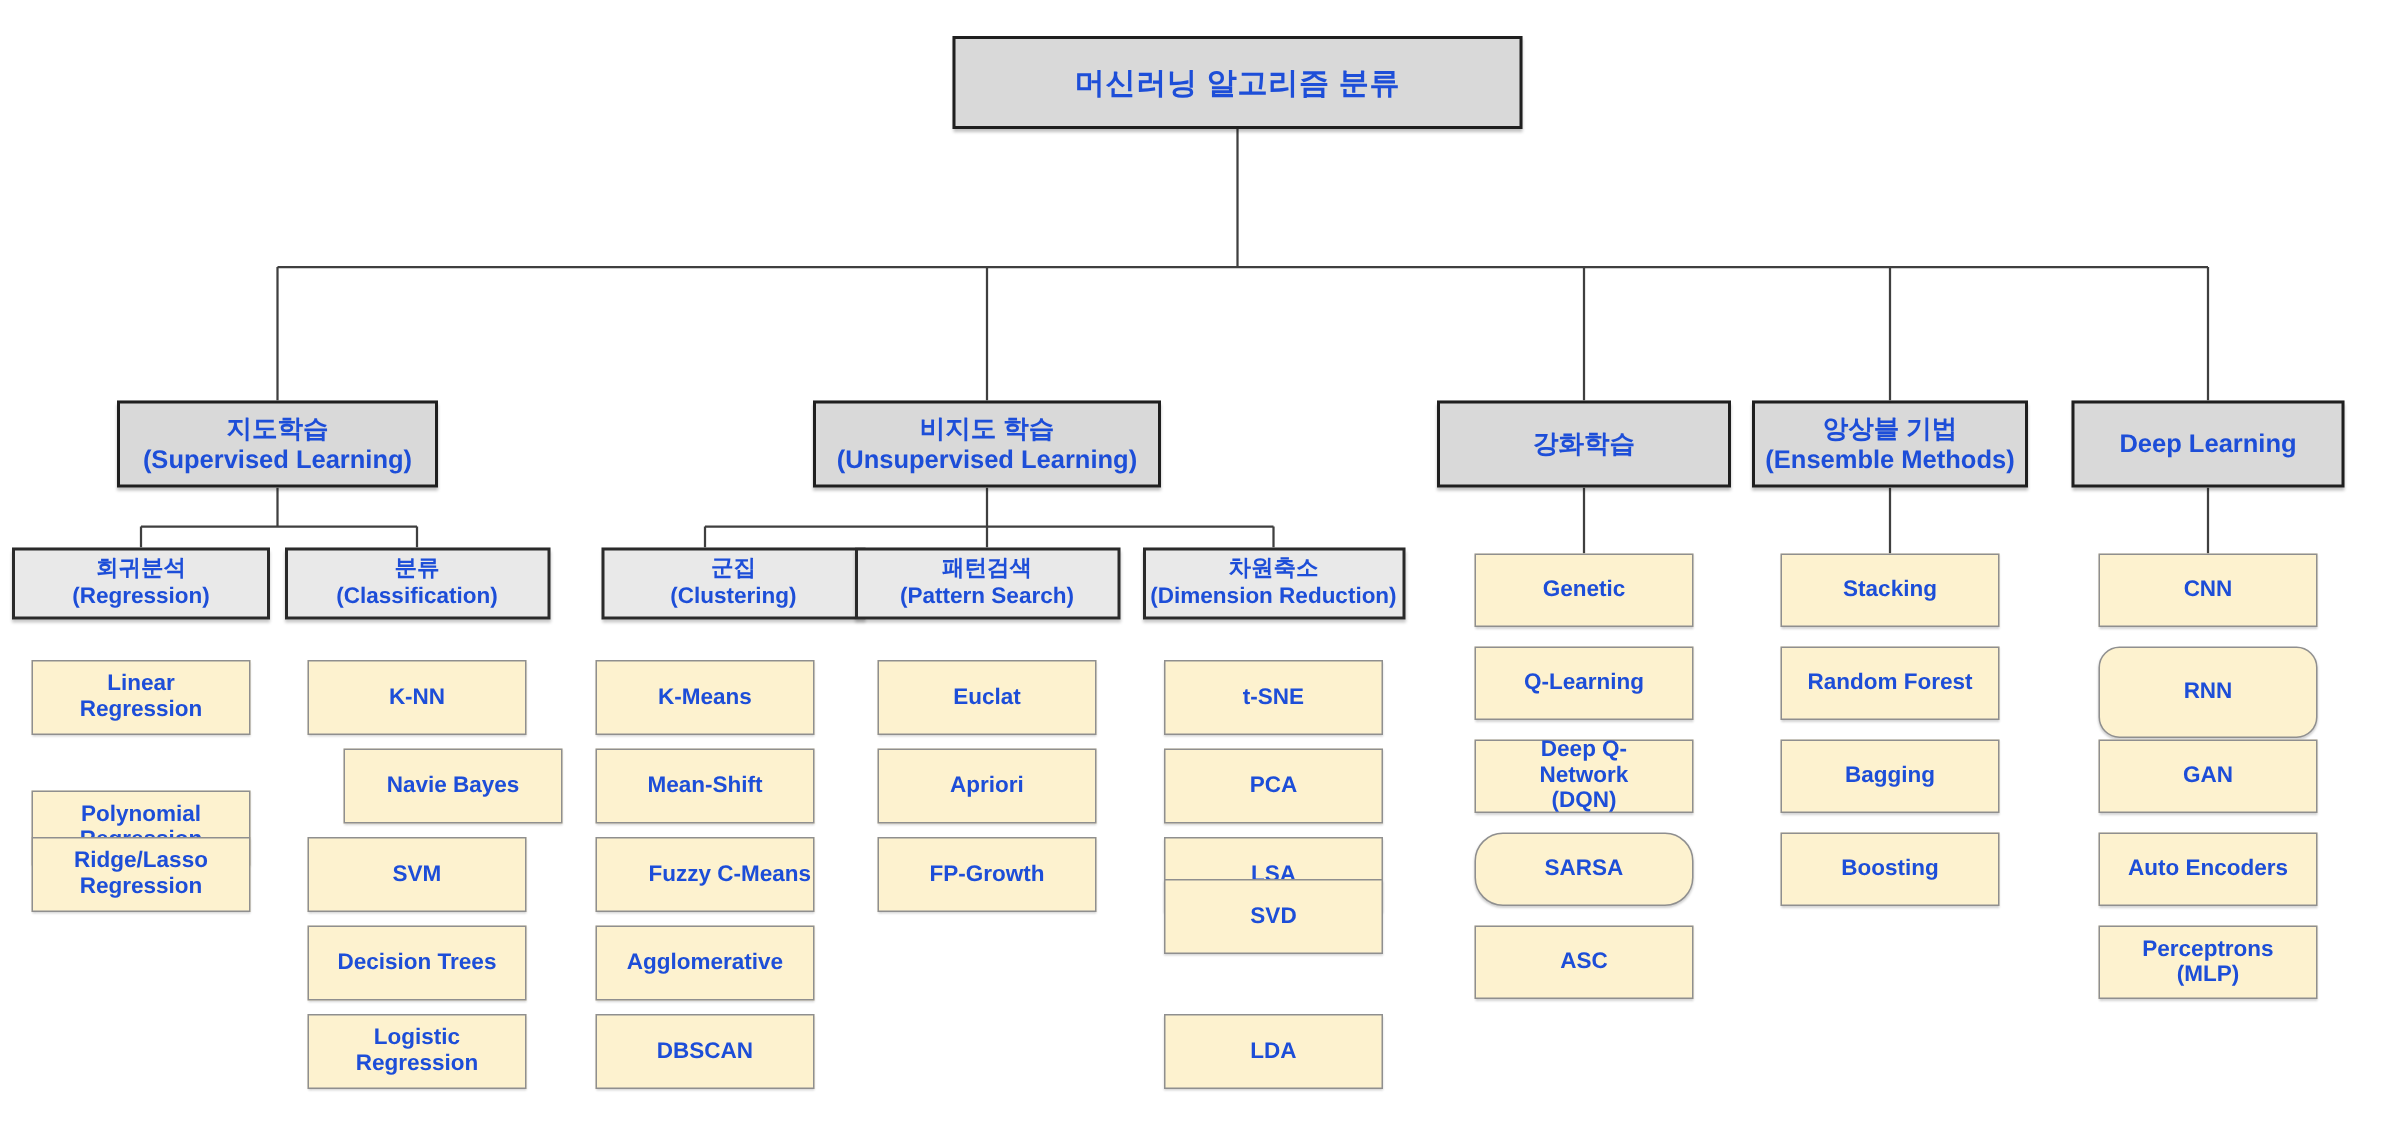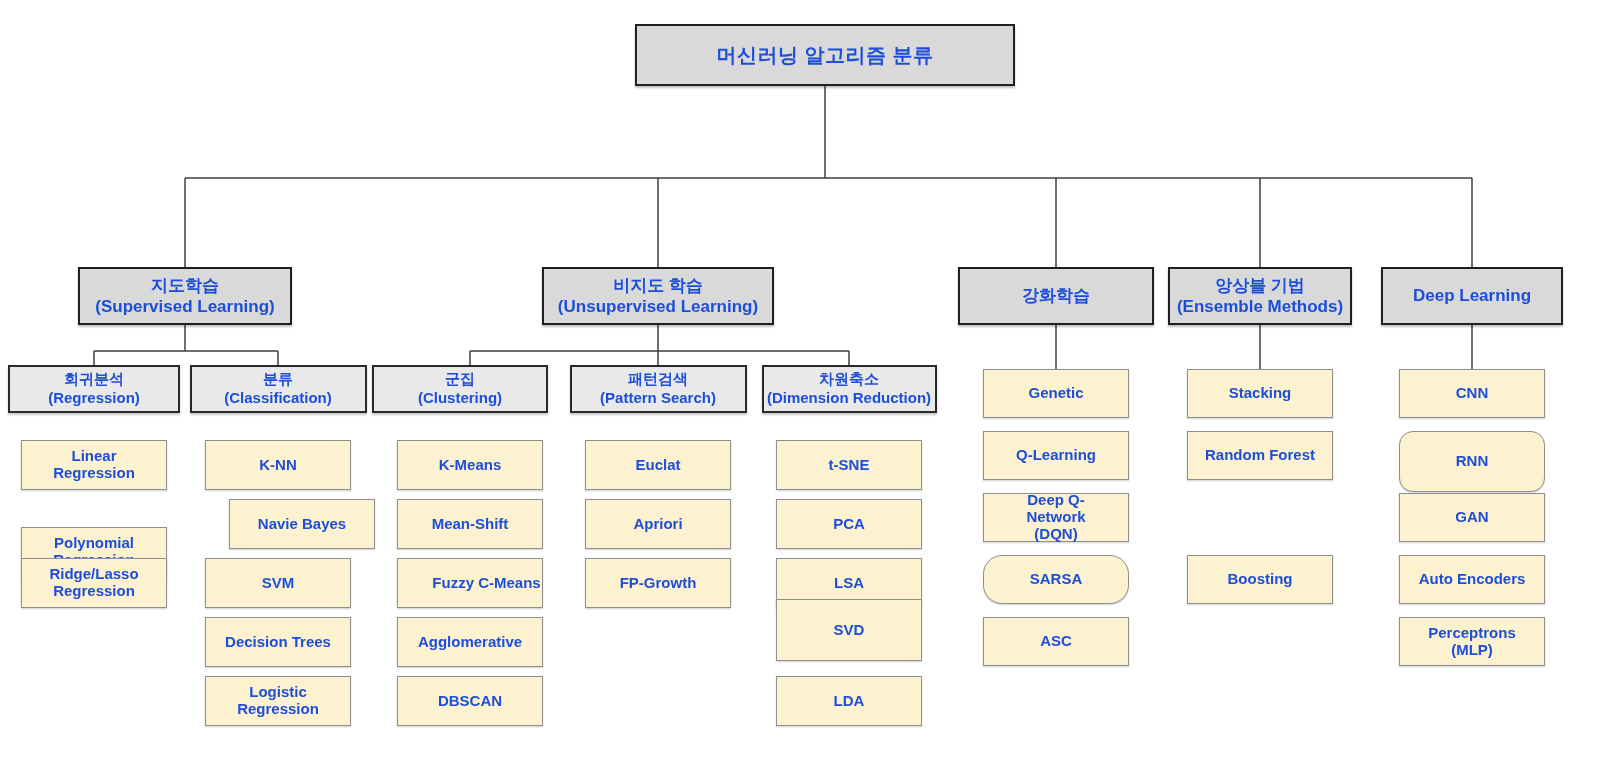--- a/index.html
+++ b/index.html
@@ -75,51 +75,52 @@
     <div class="box sub" style="left: 189.5px; top: 365px; width: 177px; height: 48px;">분류
 (Classification)</div>
     <div class="box leaf" style="left: 205px; top: 440px; width: 146px; height: 50px;">K-NN</div>
     <div class="box leaf" style="left: 205px; top: 499px; width: 146px; height: 50px; margin-left: 24px;">Navie Bayes</div>
     <div class="box leaf" style="left: 205px; top: 558px; width: 146px; height: 50px;">SVM</div>
     <div class="box leaf" style="left: 205px; top: 617px; width: 146px; height: 50px;">Decision Trees</div>
     <div class="box leaf" style="left: 205px; top: 676px; width: 146px; height: 50px;">Logistic
 Regression</div>
     <div class="box hdr" style="left: 542px; top: 267px; width: 232px; height: 58px;">비지도 학습
 (Unsupervised Learning)</div>
-    <div class="box sub" style="left: 372px; top: 365px; width: 176px; height: 48px;">군집
+    <div class="box sub" style="left: 401px; top: 365px; width: 176px; height: 48px;">군집
 (Clustering)</div>
     <div class="box leaf" style="left: 397px; top: 440px; width: 146px; height: 50px;">K-Means</div>
     <div class="box leaf" style="left: 397px; top: 499px; width: 146px; height: 50px;">Mean-Shift</div>
     <div class="box leaf" style="left: 397px; top: 558px; width: 146px; height: 50px; padding-left: 33px;">Fuzzy C-Means</div>
     <div class="box leaf" style="left: 397px; top: 617px; width: 146px; height: 50px;">Agglomerative</div>
     <div class="box leaf" style="left: 397px; top: 676px; width: 146px; height: 50px;">DBSCAN</div>
     <div class="box sub" style="left: 569.5px; top: 365px; width: 177px; height: 48px;">패턴검색
 (Pattern Search)</div>
     <div class="box leaf" style="left: 585px; top: 440px; width: 146px; height: 50px;">Euclat</div>
     <div class="box leaf" style="left: 585px; top: 499px; width: 146px; height: 50px;">Apriori</div>
     <div class="box leaf" style="left: 585px; top: 558px; width: 146px; height: 50px;">FP-Growth</div>
     <div class="box sub" style="left: 761.5px; top: 365px; width: 175px; height: 48px;">차원축소
 (Dimension Reduction)</div>
     <div class="box leaf" style="left: 776px; top: 440px; width: 146px; height: 50px;">t-SNE</div>
     <div class="box leaf" style="left: 776px; top: 499px; width: 146px; height: 50px;">PCA</div>
     <div class="box leaf" style="left: 776px; top: 558px; width: 146px; height: 50px;">LSA</div>
-    <div class="box leaf" style="left: 776px; top: 599px; width: 146px; height: 62px;">SVD</div>
+    <div class="box leaf" style="left: 776px; top: 586px; width: 146px; height: 50px;">SVD</div>
     <div class="box leaf" style="left: 776px; top: 676px; width: 146px; height: 50px;">LDA</div>
     <div class="box hdr" style="left: 958px; top: 267px; width: 196px; height: 58px;">강화학습</div>
     <div class="box leaf" style="left: 983px; top: 369px; width: 146px; height: 49px;">Genetic</div>
     <div class="box leaf" style="left: 983px; top: 431px; width: 146px; height: 49px;">Q-Learning</div>
     <div class="box leaf" style="left: 983px; top: 493px; width: 146px; height: 49px;">Deep Q-
 Network
 (DQN)</div>
     <div class="box leaf" style="left: 983px; top: 555px; width: 146px; height: 49px; border-radius: 19px;">SARSA</div>
     <div class="box leaf" style="left: 983px; top: 617px; width: 146px; height: 49px;">ASC</div>
     <div class="box hdr" style="left: 1168px; top: 267px; width: 184px; height: 58px;">앙상블 기법
 (Ensemble Methods)</div>
     <div class="box leaf" style="left: 1187px; top: 369px; width: 146px; height: 49px;">Stacking</div>
     <div class="box leaf" style="left: 1187px; top: 431px; width: 146px; height: 49px;">Random Forest</div>
+    <div class="box leaf" style="left: 1187px; top: 493px; width: 146px; height: 49px;">Bagging</div>
     <div class="box leaf" style="left: 1187px; top: 555px; width: 146px; height: 49px;">Boosting</div>
     <div class="box hdr" style="left: 1381px; top: 267px; width: 182px; height: 58px;">Deep Learning</div>
     <div class="box leaf" style="left: 1399px; top: 369px; width: 146px; height: 49px;">CNN</div>
     <div class="box leaf" style="left: 1399px; top: 431px; width: 146px; height: 61px; border-radius: 14px;">RNN</div>
     <div class="box leaf" style="left: 1399px; top: 493px; width: 146px; height: 49px;">GAN</div>
     <div class="box leaf" style="left: 1399px; top: 555px; width: 146px; height: 49px;">Auto Encoders</div>
     <div class="box leaf" style="left: 1399px; top: 617px; width: 146px; height: 49px;">Perceptrons
 (MLP)</div>
   </div>
 

